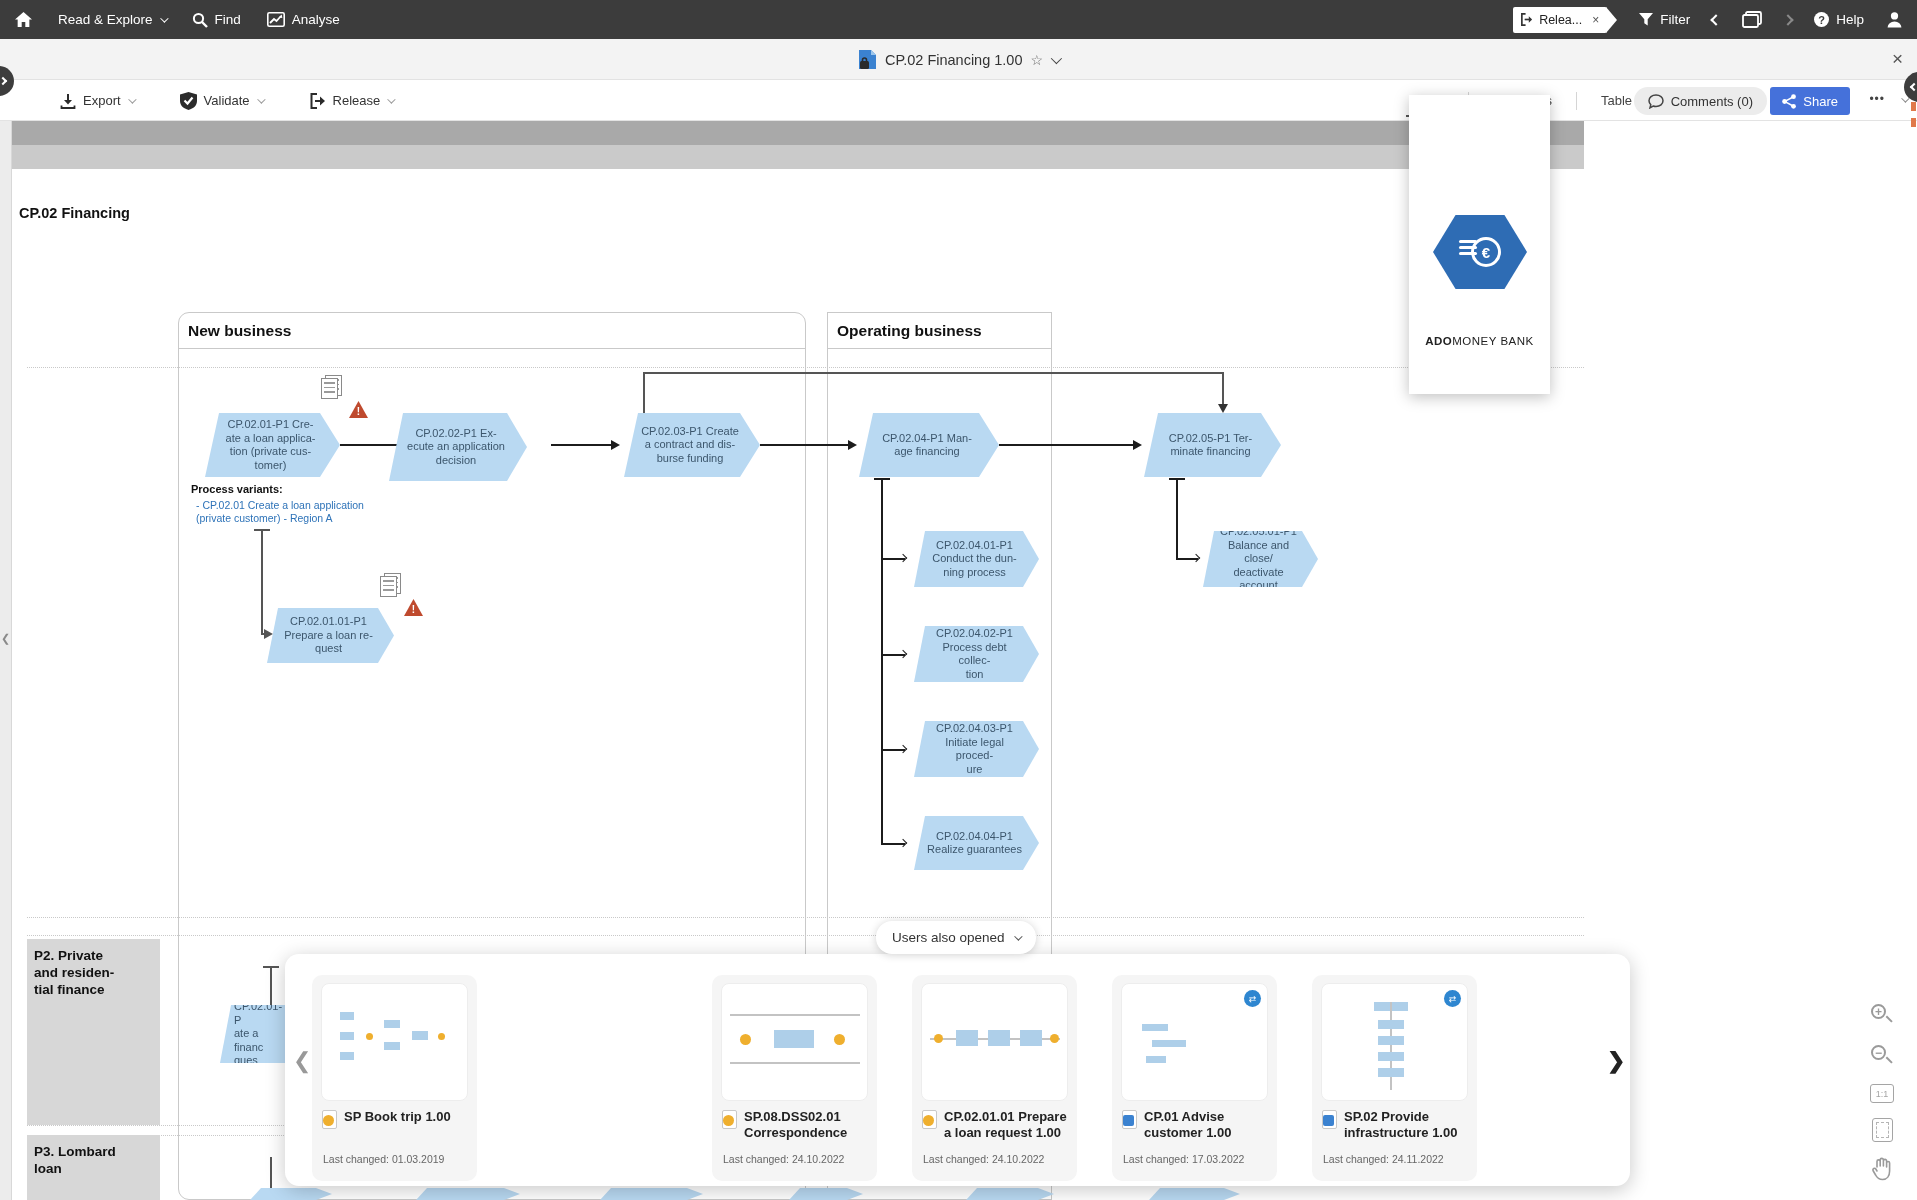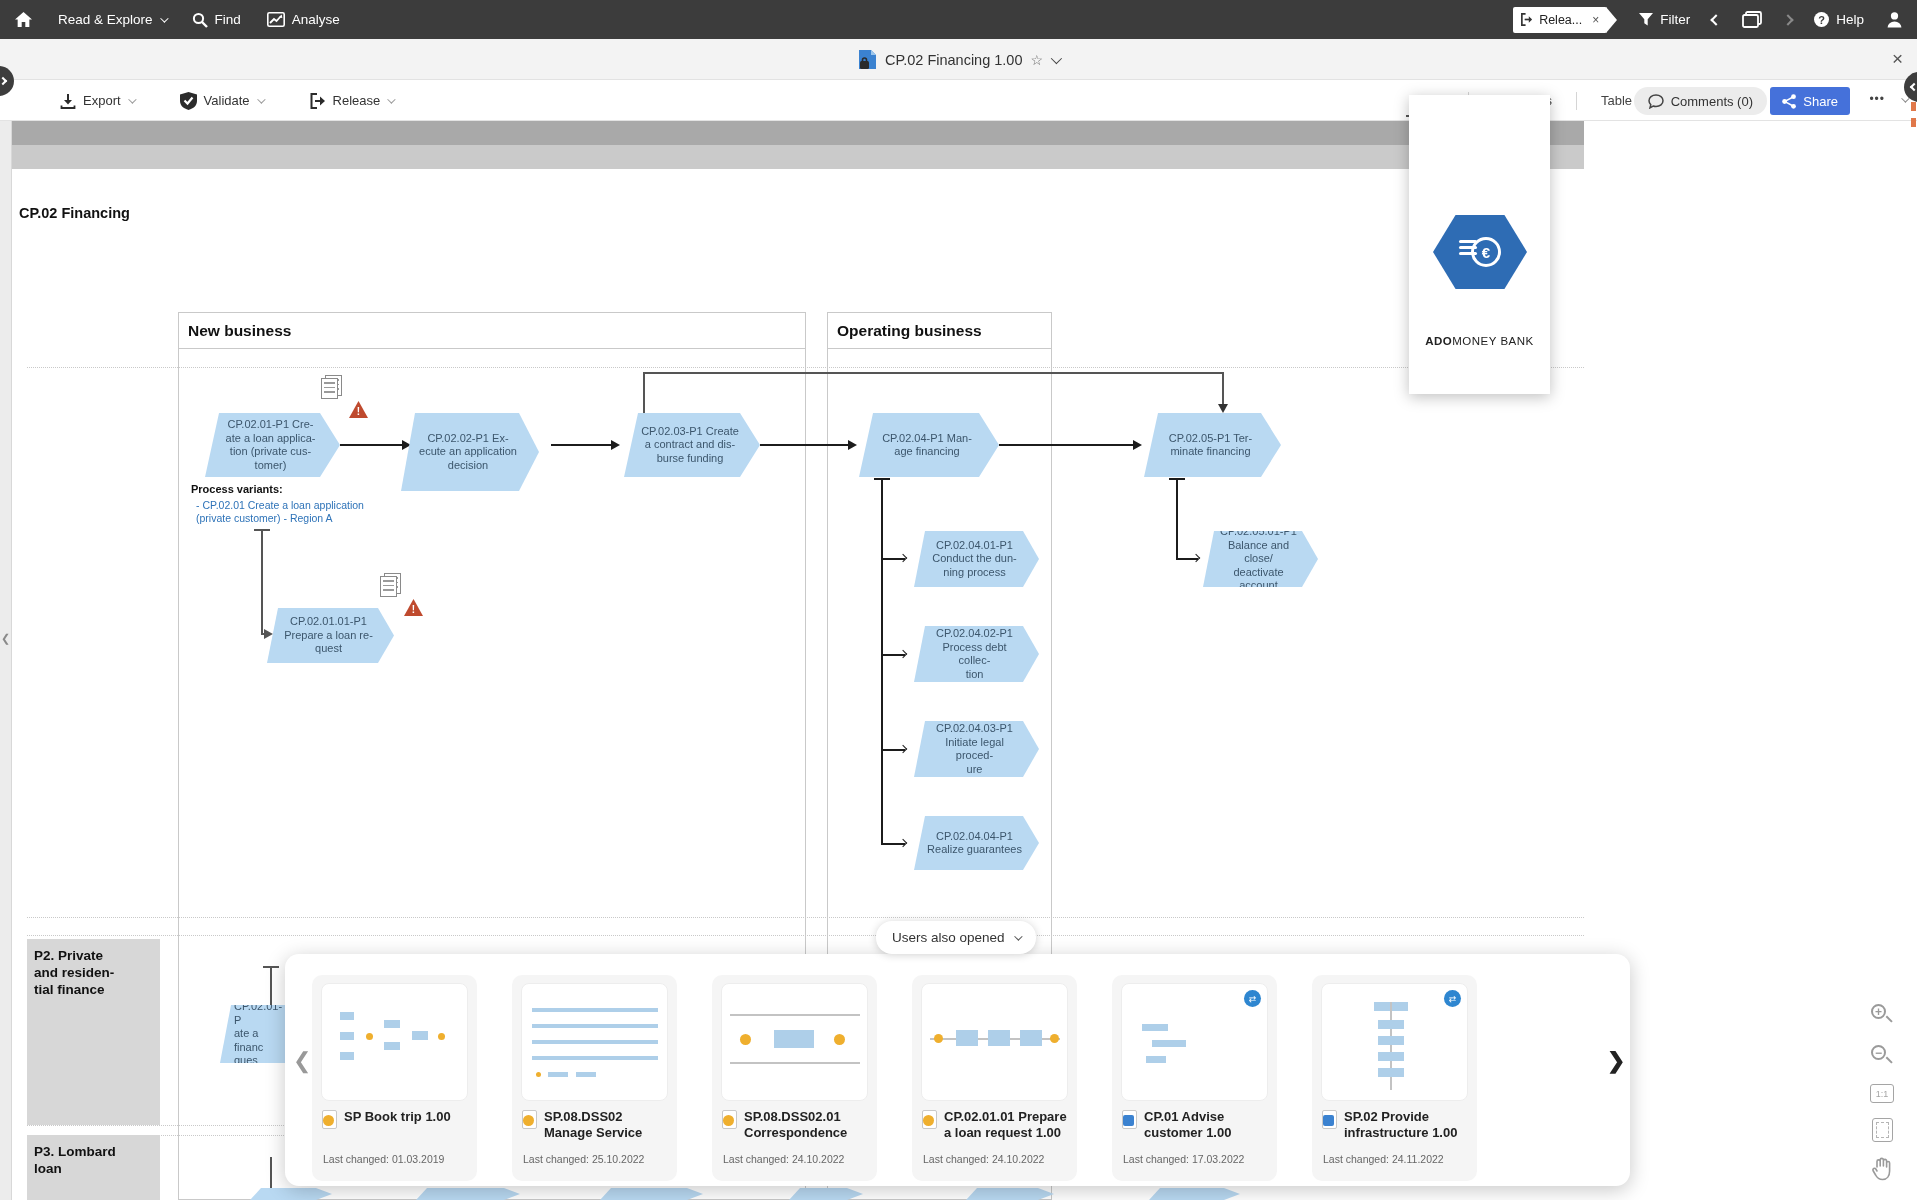--- a/index.html
+++ b/index.html
@@ -321,21 +321,21 @@
     <div class="lane" style="top:818px; height:186px;">
       <div class="lane-label">P2. Private
 and residen-
 tial finance</div>
     </div>
     <div class="lane" style="top:1014px; height:65px;">
       <div class="lane-label">P3. Lombard
 loan</div>
     </div>
 
-    <div class="colbox" style="left:166px; width:628px;">
+    <div class="colbox" style="left:166px; width:628px;border-radius:11px;">
       <div class="colhead">New business</div>
     </div>
     <div class="colbox" style="left:815px; width:225px;">
       <div class="colhead">Operating business</div>
     </div>
 
     <div class="vline gline" style="left:631px; top:251px; height:42px; width:1.6px;"></div>
     <div class="hline gline" style="left:631px; top:251px; width:580px; height:1.6px;"></div>
     <div class="vline gline" style="left:1210px; top:251px; height:32px; width:1.6px;"></div>
     <div class="ah-d" style="left:1206px; top:283px;"></div>
@@ -346,21 +346,21 @@
     <div class="ah-r" style="left:599px; top:319px;"></div>
     <div class="hline" style="left:748px; top:323px; width:90px;"></div>
     <div class="ah-r" style="left:836px; top:319px;"></div>
     <div class="hline" style="left:987px; top:323px; width:136px;"></div>
     <div class="ah-r" style="left:1121px; top:319px;"></div>
 
     <div class="proc" style="left:193px; top:292px; width:135px; height:64px;"><span>CP.02.01-P1 Cre-
 ate a loan applica-
 tion (private cus-
 tomer)</span></div>
-    <div class="proc" style="left:389px; top:292px; width:138px; height:78px;text-align:center;"><span>CP.02.02-P1 Ex-
+    <div class="proc" style="left:377px; top:292px; width:138px; height:68px;text-align:center;"><span>CP.02.02-P1 Ex-
 ecute an application
 decision</span></div>
     <div class="proc" style="left:612px; top:292px; width:136px; height:64px;"><span>CP.02.03-P1 Create
 a contract and dis-
 burse funding</span></div>
     <div class="proc" style="left:847px; top:292px; width:140px; height:64px;"><span>CP.02.04-P1 Man-
 age financing</span></div>
     <div class="proc" style="left:1132px; top:292px; width:137px; height:64px;"><span>CP.02.05-P1 Ter-
 minate financing</span></div>
 
@@ -485,34 +485,20 @@
       <div class="mini o" style="left:44px;top:49px;width:7px;height:7px;"></div>
       <div class="mini" style="left:62px;top:36px;width:16px;height:8px;"></div>
       <div class="mini" style="left:62px;top:58px;width:16px;height:8px;"></div>
       <div class="mini" style="left:90px;top:47px;width:16px;height:9px;"></div>
       <div class="mini o" style="left:116px;top:49px;width:7px;height:7px;"></div>
     </div>
     <div class="card-title"><span class="doc-ic orange"></span><span>SP Book trip 1.00</span></div>
     <div class="card-changed">Last changed: 01.03.2019</div>
   </div>
 
-  <div class="card" style="left:512px;">
-    <div class="thumb">
-      <div class="mini" style="left:10px;top:24px;width:126px;height:4px;"></div>
-      <div class="mini" style="left:10px;top:40px;width:126px;height:4px;"></div>
-      <div class="mini" style="left:10px;top:56px;width:126px;height:4px;"></div>
-      <div class="mini" style="left:10px;top:72px;width:126px;height:4px;"></div>
-      <div class="mini o" style="left:14px;top:88px;width:5px;height:5px;"></div>
-      <div class="mini" style="left:26px;top:88px;width:20px;height:5px;"></div>
-      <div class="mini" style="left:54px;top:88px;width:20px;height:5px;"></div>
-    </div>
-    <div class="card-title"><span class="doc-ic orange"></span><span>SP.08.DSS02
-Manage Service</span></div>
-    <div class="card-changed">Last changed: 25.10.2022</div>
-  </div>
 
   <div class="card" style="left:712px;">
     <div class="thumb">
       <div class="mini ln" style="left:8px;top:30px;width:130px;height:2px;"></div>
       <div class="mini ln" style="left:8px;top:78px;width:130px;height:2px;"></div>
       <div class="mini o" style="left:18px;top:50px;width:11px;height:11px;"></div>
       <div class="mini" style="left:52px;top:46px;width:40px;height:18px;"></div>
       <div class="mini o" style="left:112px;top:50px;width:11px;height:11px;"></div>
     </div>
     <div class="card-title"><span class="doc-ic orange"></span><span>SP.08.DSS02.01

